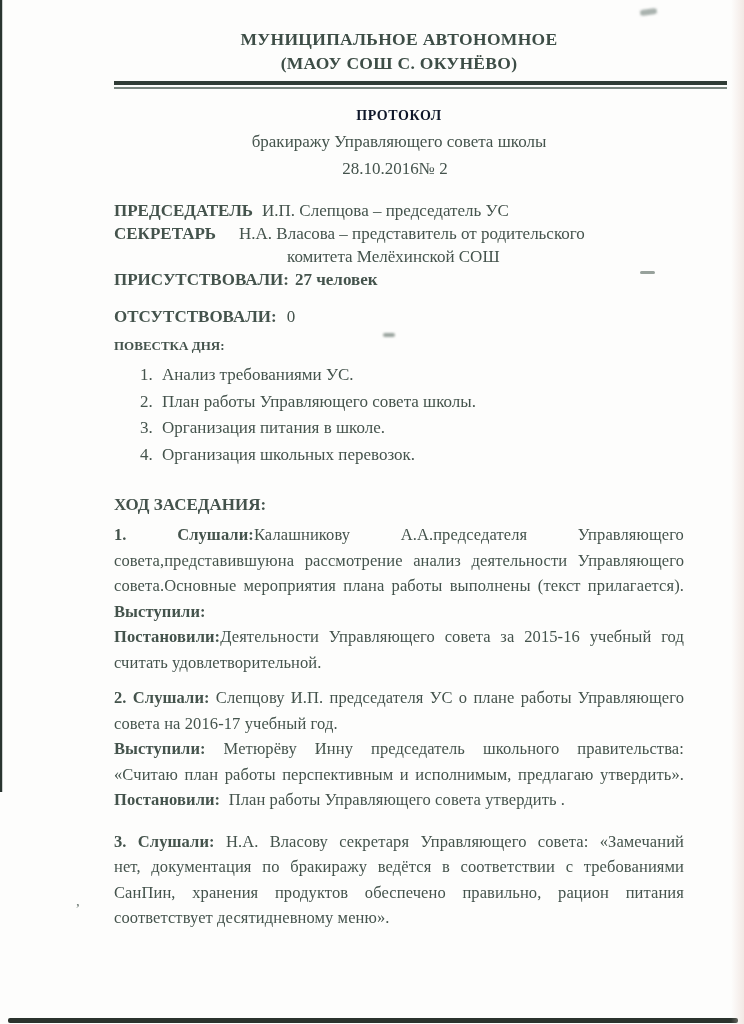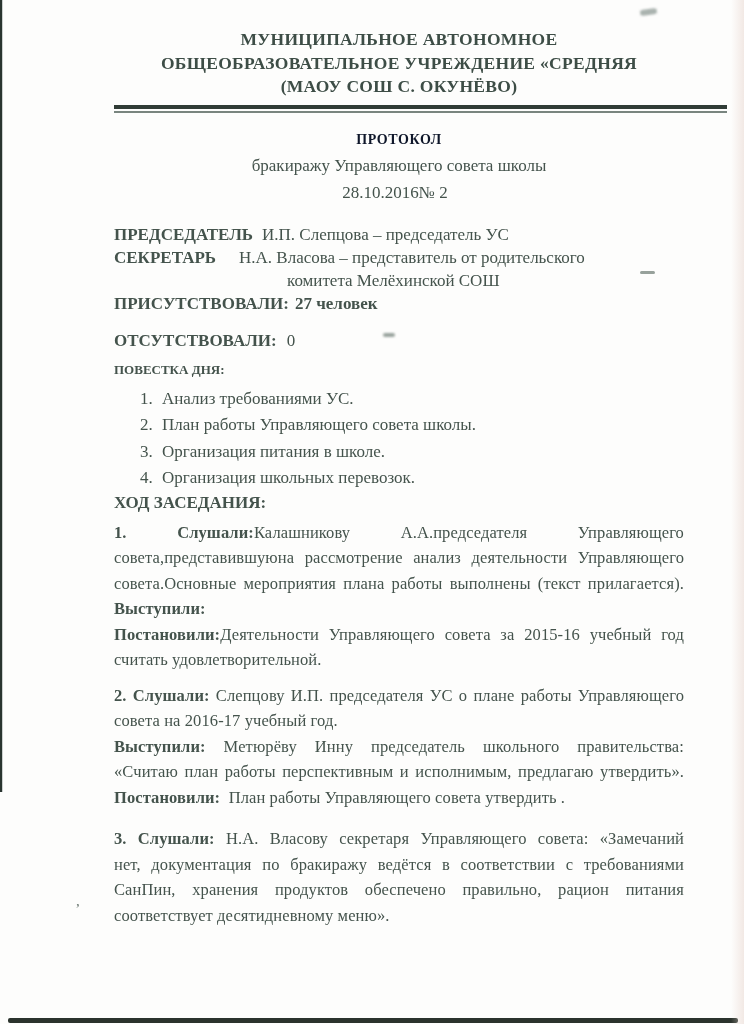--- a/index.html
+++ b/index.html
@@ -42,21 +42,21 @@
   .lbl-chair{display:inline-block;width:148px;}
   .lbl-secr{display:inline-block;width:125px;}
   .meta-row3{padding-left:173px;}
   .present-value{margin-left:6px;font-weight:bold;}
   .absent-row{margin-top:15px;font-size:17px;line-height:22px;}
   .absent-value{margin-left:10px;}
   .agenda-title{font-size:13px;line-height:22px;margin-top:7px;}
   .agenda-list{margin-top:5px;}
   .agenda-item{font-size:17px;line-height:26.5px;padding-left:26px;}
   .agenda-num{display:inline-block;width:22px;}
-  .proceedings-title{font-size:17px;line-height:22px;}
+  .proceedings-title{margin-top:26px;font-size:17px;line-height:22px;}
   .sec{font-size:16.5px;line-height:25.5px;letter-spacing:.1px;}
   .s1{margin-top:6px;}
   .s2{margin-top:10px;}
   .s3{margin-top:16px;}
   .flexline{display:flex;justify-content:space-between;align-items:baseline;}
   .just{text-align:justify;text-align-last:justify;}
 </style>
 </head>
 <body>
 
@@ -67,21 +67,20 @@
   <div class="edge-right-tint"></div>
   <div class="smudge-top"></div>
   <div class="mark-under-number"></div>
   <div class="mark-after-present"></div>
   <div class="mark-comma">,</div>
 
   <div class="content">
 
     <div class="doc-header">
       <div>МУНИЦИПАЛЬНОЕ АВТОНОМНОЕ</div>
-      <div>ОБЩЕОБРАЗОВАТЕЛЬНОЕ УЧРЕЖДЕНИЕ «СРЕДНЯЯ</div>
       <div>(МАОУ СОШ С. ОКУНЁВО)</div>
     </div>
 
     <div class="rule-wrap">
       <div class="rule-thick"></div>
       <div class="rule-thin"></div>
     </div>
 
     <div class="doc-title">ПРОТОКОЛ</div>
     <div class="doc-subtitle">бракиражу Управляющего совета школы</div>

